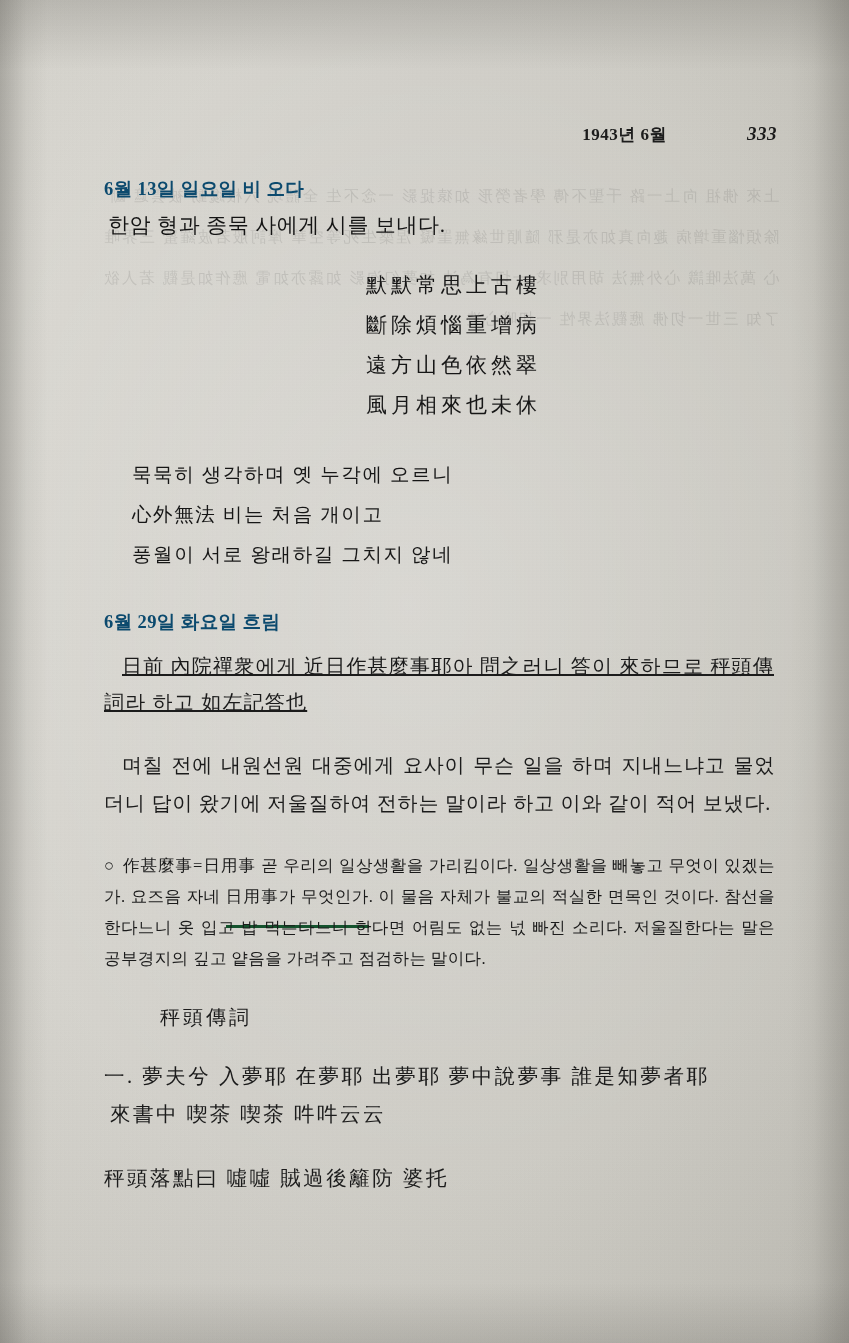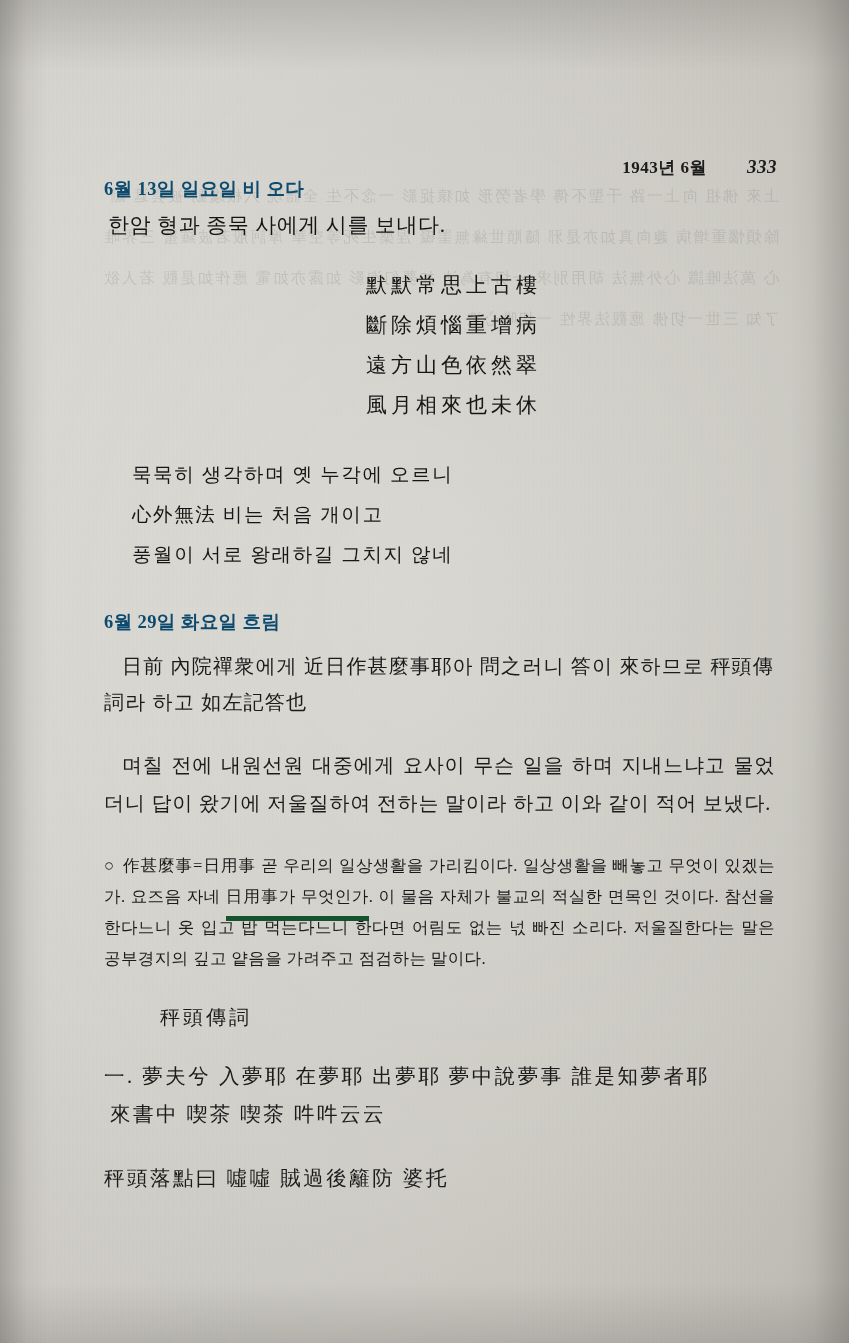--- a/index.html
+++ b/index.html
@@ -75,25 +75,25 @@
     word-break: break-all;
   }
 
   .content {
     position: absolute;
     inset: 0;
   }
 
   .hdr {
     position: absolute;
-    top: 156px;
+    top: 123px;
     right: 72px;
     display: flex;
     align-items: baseline;
-    gap: 40px;
+    gap: 80px;
     font-size: 17px;
     letter-spacing: 0.5px;
   }
   .hdr .date { font-weight: 700; color: #1c1c1c; }
   .hdr .pageno { font-style: italic; font-weight: 700; font-size: 19px; }
 
   .body {
     position: absolute;
     left: 104px;
     right: 74px;
@@ -135,39 +135,40 @@
   }
 
   .sec2 { margin-top: 34px; }
 
   .hanja-para {
     font-size: 20px;
     line-height: 36px;
     letter-spacing: 1.2px;
     margin: 14px 0 0 0;
     text-indent: 18px;
+    text-decoration: underline;
   }
 
   .kor-para {
     font-size: 20px;
     line-height: 38px;
     letter-spacing: 0.8px;
     margin: 26px 0 0 0;
     text-indent: 18px;
     text-align: justify;
   }
 
   .note-para {
     font-size: 16.5px;
     line-height: 31px;
     letter-spacing: 0.4px;
     margin: 28px 0 0 0;
     text-align: justify;
   }
-  .note-para .uline { border-bottom: 5px solid #14532d; padding-bottom: 10px; }
+  .note-para .uline { border-bottom: 3px solid #14532d; padding-bottom: 19px; }
 
   .subhead {
     font-size: 20px;
     letter-spacing: 3px;
     margin: 30px 0 0 56px;
   }
 
   .verse-block { margin: 26px 0 0 0; }
   .verse-line {
     font-size: 20.5px;

